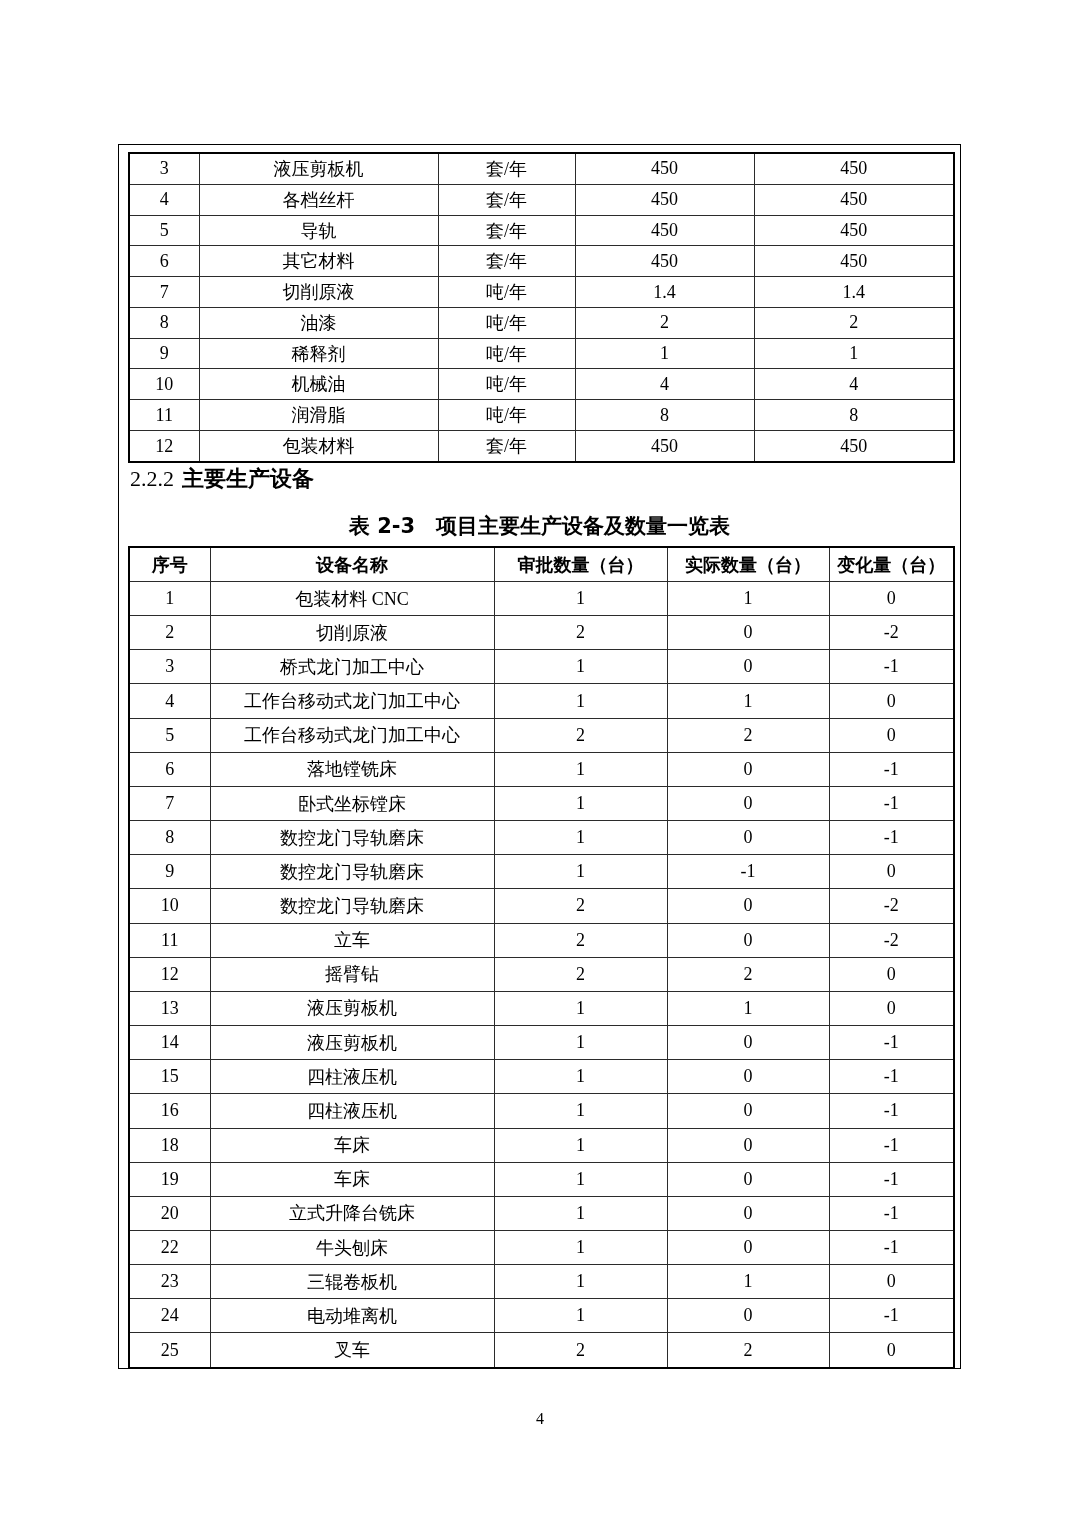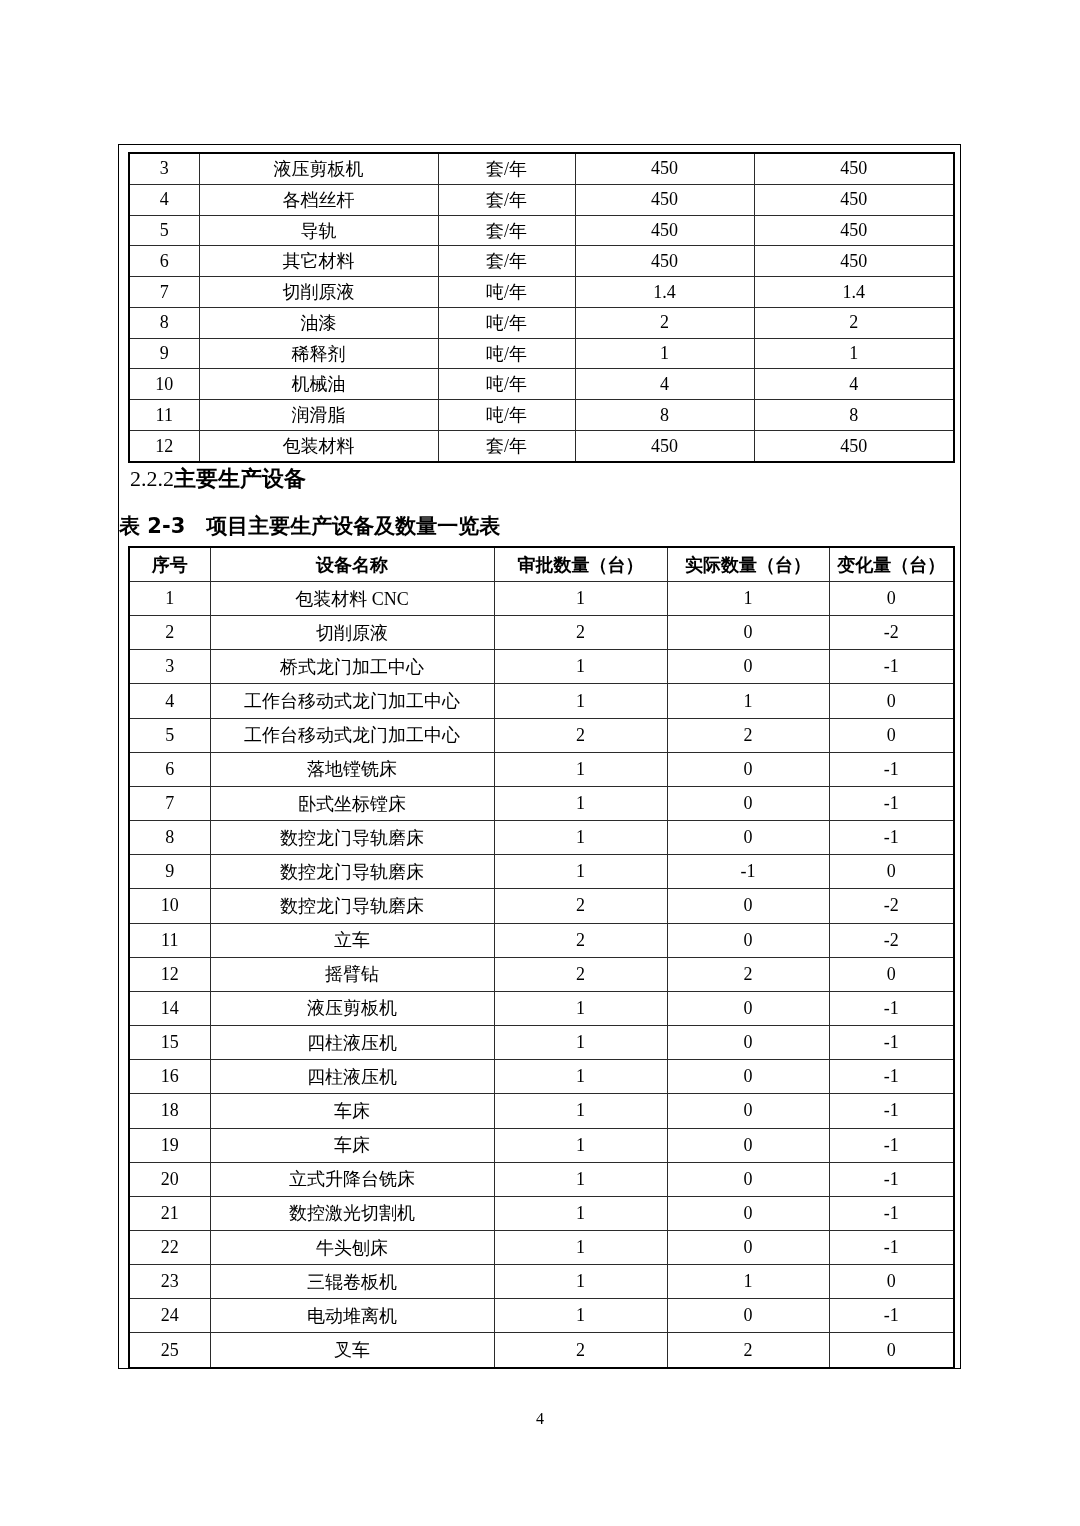--- a/index.html
+++ b/index.html
@@ -31,25 +31,25 @@
   }
   .section-heading{
     position:absolute;left:11px;top:318px;height:32px;line-height:32px;
     font-size:22px;white-space:nowrap;
   }
   .section-heading .sec-num{
     font-family:"Liberation Serif","DejaVu Serif",serif;font-weight:normal;
   }
   .section-heading .sec-title{
     font-family:"DejaVu Sans","Liberation Sans",sans-serif;font-weight:bold;
-    margin-left:0;
+    margin-left:8px;
   }
   .table-title{
     position:absolute;left:0;top:366px;width:100%;height:30px;line-height:30px;
-    text-align:left;font-weight:bold;font-size:21px;
+    text-align:center;font-weight:bold;font-size:21px;
     font-family:"DejaVu Sans","Liberation Sans",sans-serif;
     white-space:pre;
   }
   .page-number{
     position:absolute;left:0;top:1410px;width:1080px;text-align:center;
     font-size:16px;
   }
 </style>
 </head>
 <body>
@@ -240,20 +240,27 @@
           <td>-2</td>
         </tr>
         <tr>
           <td>12</td>
           <td>摇臂钻</td>
           <td>2</td>
           <td>2</td>
           <td>0</td>
         </tr>
         <tr>
+          <td>13</td>
+          <td>液压剪板机</td>
+          <td>1</td>
+          <td>1</td>
+          <td>0</td>
+        </tr>
+        <tr>
           <td>14</td>
           <td>液压剪板机</td>
           <td>1</td>
           <td>0</td>
           <td>-1</td>
         </tr>
         <tr>
           <td>15</td>
           <td>四柱液压机</td>
           <td>1</td>
@@ -282,27 +289,20 @@
           <td>-1</td>
         </tr>
         <tr>
           <td>20</td>
           <td>立式升降台铣床</td>
           <td>1</td>
           <td>0</td>
           <td>-1</td>
         </tr>
         <tr>
-          <td>21</td>
-          <td>数控激光切割机</td>
-          <td>1</td>
-          <td>0</td>
-          <td>-1</td>
-        </tr>
-        <tr>
           <td>22</td>
           <td>牛头刨床</td>
           <td>1</td>
           <td>0</td>
           <td>-1</td>
         </tr>
         <tr>
           <td>23</td>
           <td>三辊卷板机</td>
           <td>1</td>

